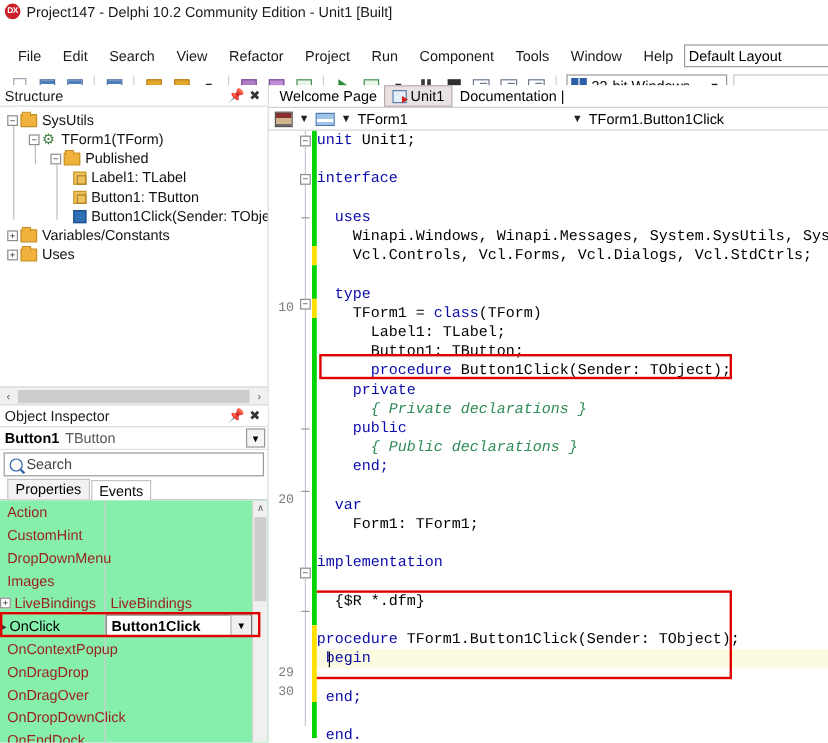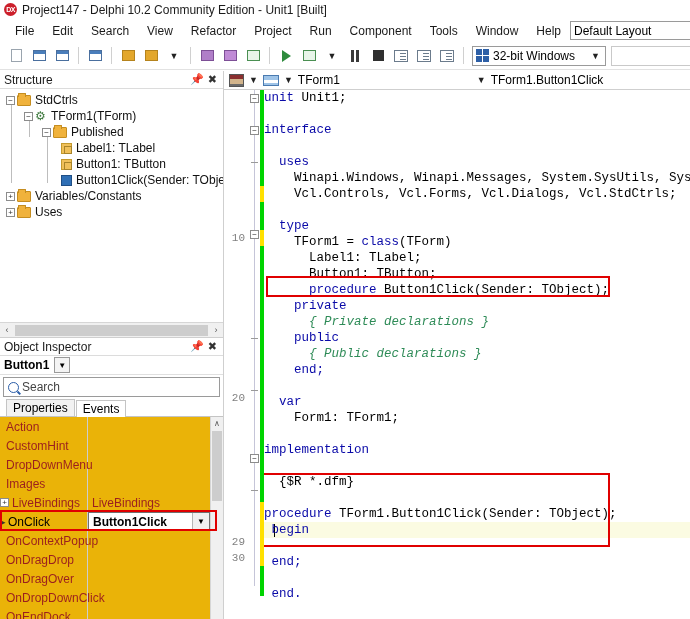--- a/index.html
+++ b/index.html
@@ -20,21 +20,21 @@
     width:13px; height:13px; border-radius:50%;
     background:#cc1f2b; color:#fff; font-size:7px; font-weight:bold;
     display:flex; align-items:center; justify-content:center;
     letter-spacing:-.5px;
   }
   .title-text { font-size:12px; color:#1a1a1a; white-space:nowrap;text-align:center; }
 
   
   .menubar {
     height:23px; display:flex; align-items:center;
-    background:#ffffff; padding-left:6px;
+    background:#ffffff; padding-left:6px;margin-top:16px;
   }
   .menu-item {
     padding:3px 9px; font-size:12px; color:#1a1a1a; cursor:default;
     white-space:nowrap;
   }
   .menubar-right {
     margin-left:auto; display:flex; align-items:center; gap:4px; padding-right:4px;
   }
   .layout-combo {
     width:146px; height:19px; border:1px solid #9a9a9a; background:#fff;
@@ -125,21 +125,21 @@
   }
   .mag { width:11px; height:11px; border:1.6px solid #2a5da8; border-radius:50%; position:relative; flex:none; }
   .mag:after { content:""; position:absolute; right:-3px; bottom:-2px; width:4px; height:1.6px; background:#2a5da8; transform:rotate(45deg); }
   .oi-search .ph { color:#444; font-size:12px; }
   .oi-tabs { height:18px; display:flex; align-items:flex-end; border-bottom:1px solid #c4c4c4; padding-left:6px; }
   .oi-tab {
     font-size:12px; padding:1px 6px 1px; border:1px solid #c4c4c4; background:#f2f2f2;
     margin-right:1px; border-bottom:none;
   }
   .oi-tab.active { background:#fff; position:relative; top:1px; }
-  .oi-list { flex:1; position:relative; overflow:hidden; background:#eab308; display:flex; }
+  .oi-list { flex:1; position:relative; overflow:hidden; background:#86efac; display:flex; }
   .oi-names { width:88px; border-right:1px solid #cdcdcd; }
   .oi-vals { flex:1; }
   .oi-rowname {
     height:19px; display:flex; align-items:center; padding-left:6px;
     font-size:12px; color:#9b1f1f; white-space:nowrap;
   }
   .oi-rowname .plus {
     width:9px; height:9px; border:1px solid #8c8c8c; font-size:8px; line-height:7px;
     text-align:center; margin-right:3px; margin-left:-6px; color:#333; background:#fff; flex:none;
   }
@@ -322,21 +322,21 @@
       </div>
 
       <div class="tree">
         <div class="tline" style="left:11px; top:16px; height:78px;"></div>
         <div class="tline" style="left:29px; top:32px; height:16px;"></div>
         <div class="tline" style="left:47px; top:48px; height:46px;"></div>
 
         <div class="tr-row" style="padding-left:4px">
           <span class="exp">−</span>
           <span class="folder-ico"></span>
-          <span class="tr-label">StdCtrls</span>
+          <span class="tr-label">SysUtils</span>
         </div>
 
         <div class="tr-row" style="padding-left:22px">
           <span class="exp">−</span>
           <span class="gear-ico">⚙</span>
           <span class="tr-label">TForm1(TForm)</span>
         </div>
 
         <div class="tr-row" style="padding-left:40px">
           <span class="exp">−</span>
@@ -380,20 +380,21 @@
 
       <div class="oi">
         <div class="panel-head">
           <span class="ttl">Object Inspector</span>
           <span class="ph-btn">📌</span>
           <span class="ph-btn">✖</span>
         </div>
 
         <div class="oi-obj">
           <span class="nm">Button1</span>
+          <span class="cls">TButton</span>
           <span class="oi-drop">▼</span>
         </div>
 
         <div class="oi-search">
           <span class="mag"></span>
           <span class="ph">Search</span>
         </div>
 
         <div class="oi-tabs">
           <div class="oi-tab">Properties</div>
@@ -443,20 +444,28 @@
             <div class="th"></div>
           </div>
 
           <div class="redbox-oi" style="top:93px; height:21px;"></div>
         </div>
       </div>
     </div>
 
     <div class="right-col">
 
+      <div class="ed-tabs">
+        <div class="ed-tab">Welcome Page</div>
+        <div class="ed-tab active">
+          <span class="tabico"></span>
+          <span>Unit1</span>
+        </div>
+        <div class="ed-tab">Documentation |</div>
+      </div>
 
       <div class="ed-nav">
         <span class="books"></span>
         <span class="chev">▼</span>
         <span class="blue-bar"></span>
         <span class="chev">▼</span>
         <span class="sel1">
           <span style="flex:1">TForm1</span>
           <span class="chev">▼</span>
         </span>

